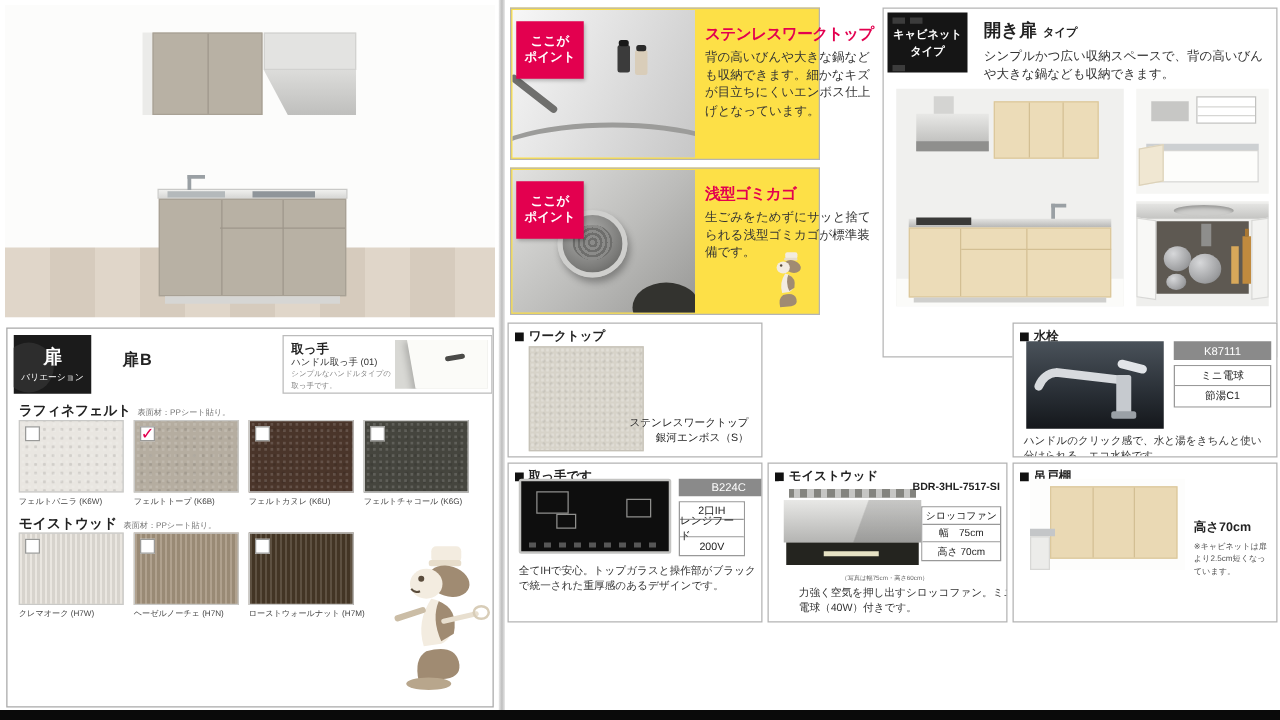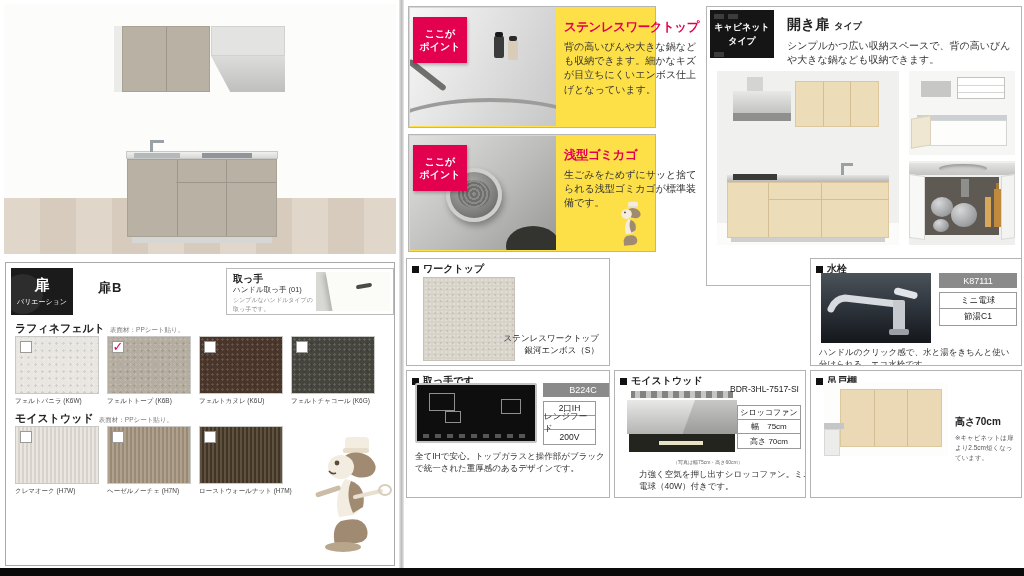--- a/index.html
+++ b/index.html
@@ -453,21 +453,21 @@
       <b>モイストウッド</b>
     </div>
     <div class="abs hood-photo">
       <div class="abs hood-vent"></div>
       <div class="abs hood-canopy"></div>
       <div class="abs hood-open">
         <div class="abs hood-lamp"></div>
       </div>
     </div>
     <div class="hood-note">（写真は幅75cm・高さ60cm）</div>
-    <div class="abs" style="left:115px;top:13px;font-size:8.5px;font-weight:normal;white-space:nowrap">BDR-3HL-7517-SI</div>
+    <div class="abs" style="left:115px;top:13px;font-size:8.5px;font-weight:bold;white-space:nowrap">BDR-3HL-7517-SI</div>
     <div class="abs specstack" style="left:122px;top:34px;width:64px">
       <div class="specrow" style="height:14px;font-size:8px">シロッコファン</div>
       <div class="specrow" style="height:14px;font-size:8px">幅　75cm</div>
       <div class="specrow" style="height:14px;font-size:8px">高さ 70cm</div>
     </div>
     <div class="abs cell-body" style="left:24px;top:98px;width:178px">力強く空気を押し出すシロッコファン。ミニ電球（40W）付きです。</div>
   </div>
 
   <div class="abs cell" id="cell-cupboard">
     <div class="abs cell-h">

